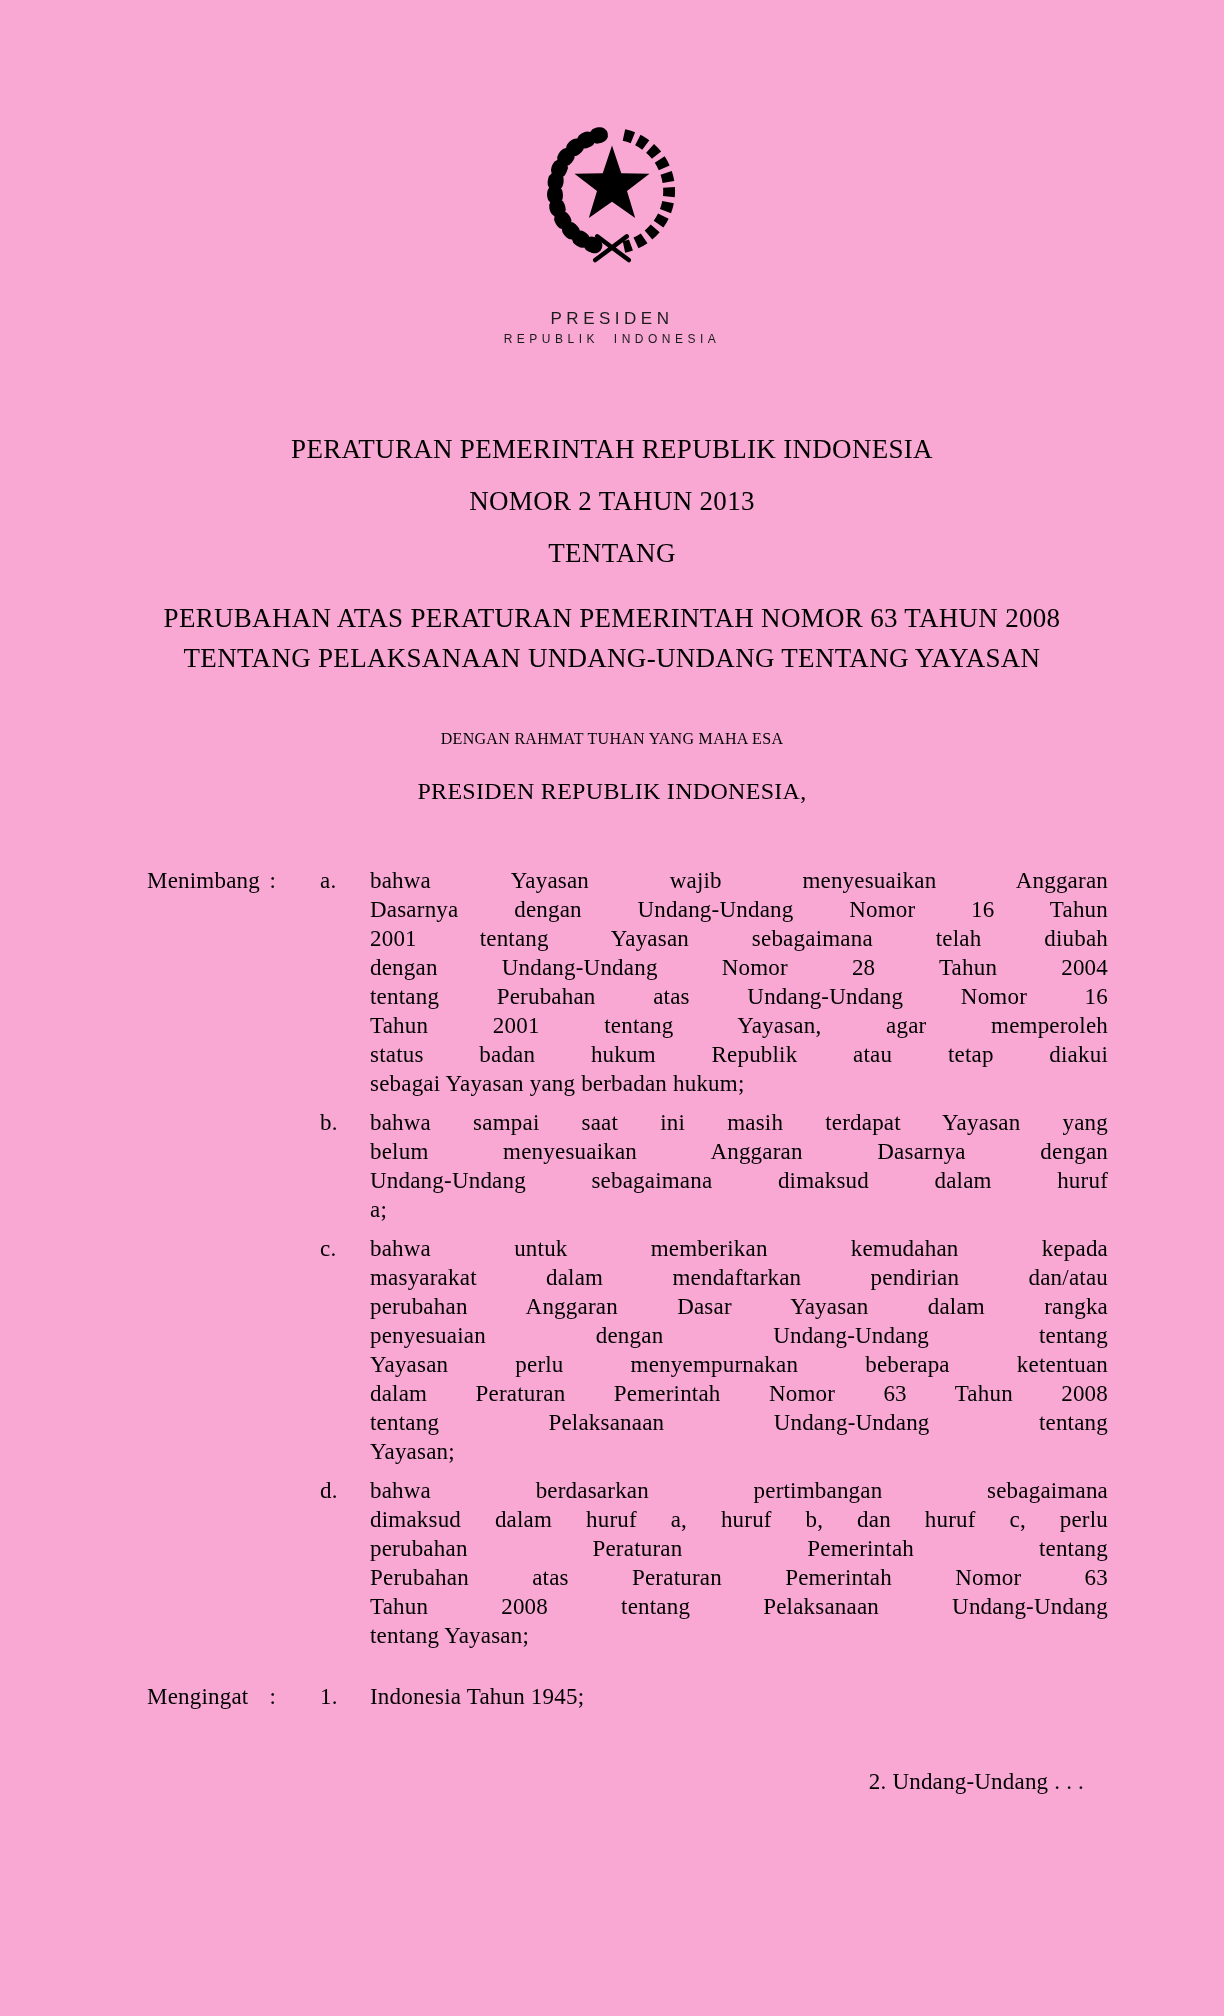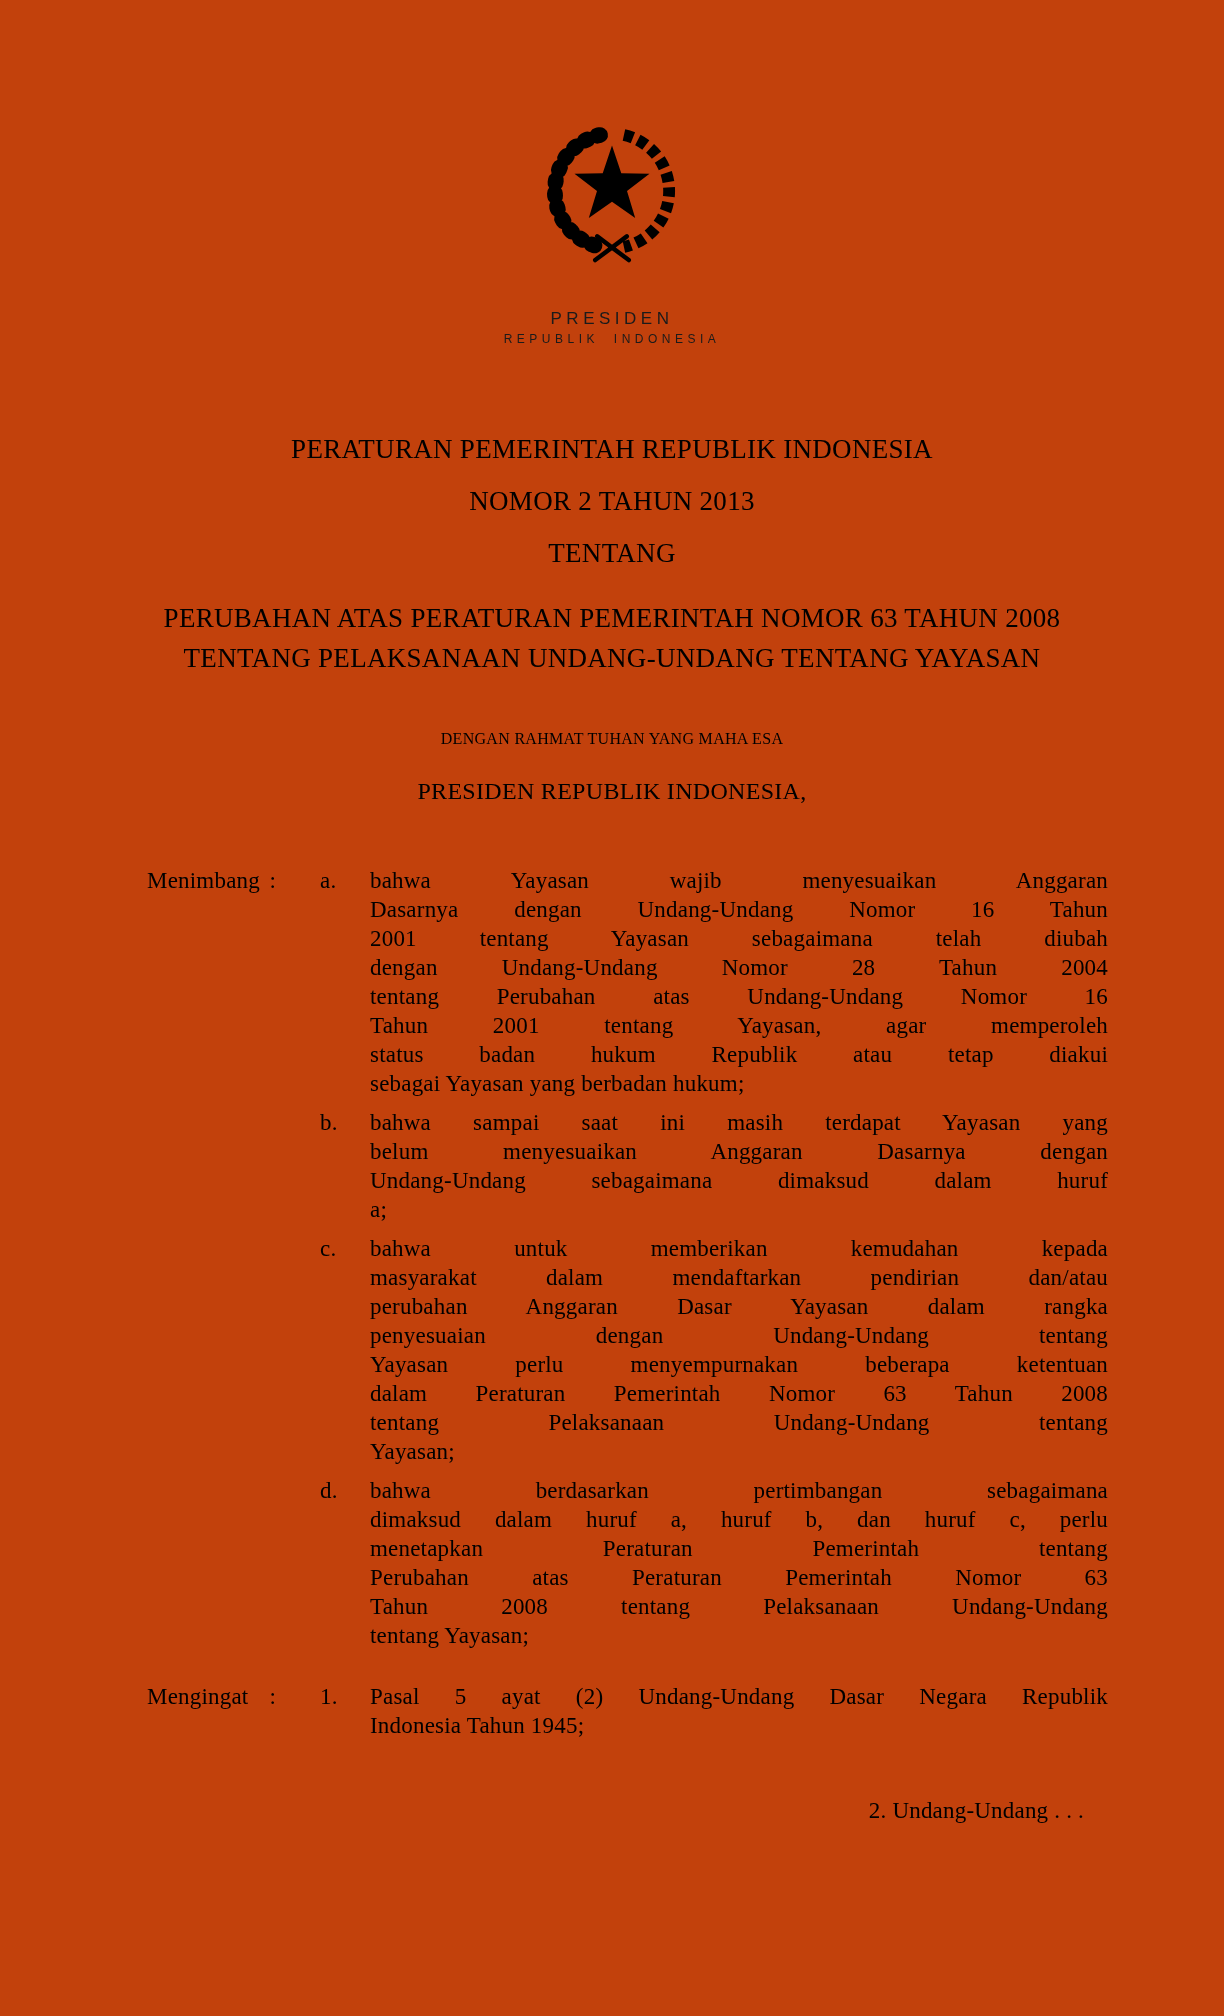--- a/index.html
+++ b/index.html
@@ -1,21 +1,21 @@
 <!DOCTYPE html>
 <html><head>
 <meta charset="utf-8">
 <style>
   html,body { margin:0; padding:0; background:#ffffff; }
   .page {
     position: relative;
     width: 1224px;
     height: 2016px;
     margin: 0 auto;
-    background: #c2410c;
+    background: #f9a8d4;
     color: #000000;
     font-family: "Liberation Serif", serif;
     box-sizing: border-box;
     padding: 0 116px 0 147px;
     overflow: hidden;
   }
   
   .full { margin-left: -147px; margin-right: -116px; text-align: center; }
 
   .emblem-wrap { margin-top: 116px; }
@@ -131,40 +131,39 @@
           <div class="ln j">tentang Pelaksanaan Undang-Undang tentang</div>
           <div class="ln">Yayasan;</div>
         </div>
       </div>
 
       <div class="item">
         <div class="marker-cell">d.</div>
         <div class="lines-col">
           <div class="ln j">bahwa berdasarkan pertimbangan sebagaimana</div>
           <div class="ln j">dimaksud dalam huruf a, huruf b, dan huruf c, perlu</div>
-          <div class="ln j">menetapkan Peraturan Pemerintah tentang</div>
+          <div class="ln j">perubahan Peraturan Pemerintah tentang</div>
           <div class="ln j">Perubahan atas Peraturan Pemerintah Nomor 63</div>
           <div class="ln j">Tahun 2008 tentang Pelaksanaan Undang-Undang</div>
           <div class="ln">tentang Yayasan;</div>
         </div>
       </div>
 
     </div>
   </div>
 
   <div class="block-row recalling-row body-text">
     <div class="label-cell">
       <span>Mengingat</span>
       <span>:</span>
     </div>
     <div class="items-col">
       <div class="item">
         <div class="marker-cell">1.</div>
         <div class="lines-col">
-          <div class="ln j">Pasal 5 ayat (2) Undang-Undang Dasar Negara Republik</div>
           <div class="ln">Indonesia Tahun 1945;</div>
         </div>
       </div>
     </div>
   </div>
 
   <div class="catchword-row body-text">2. Undang-Undang . . .</div>
 
 </div>
 

